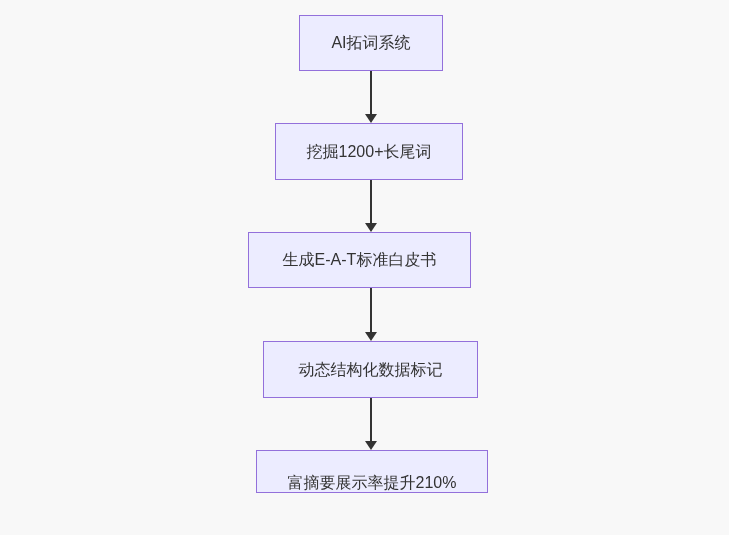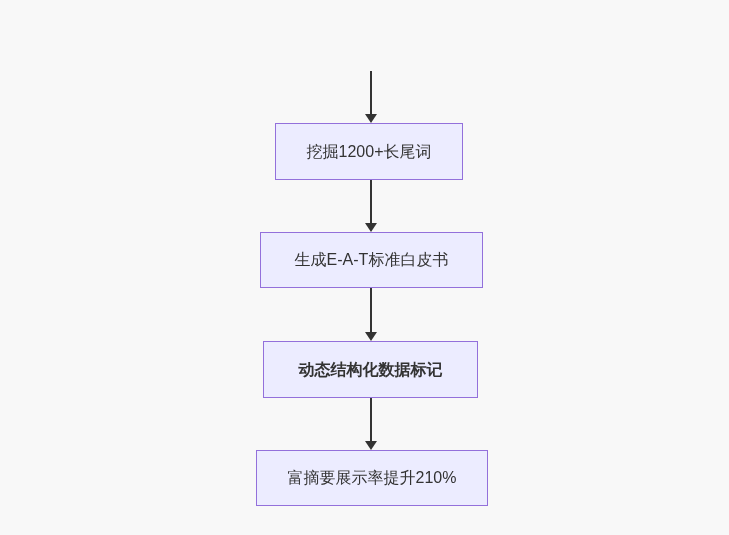--- a/index.html
+++ b/index.html
@@ -60,50 +60,53 @@
     border-left: 6px solid transparent;
     border-right: 6px solid transparent;
     border-top: 9px solid var(--arrow);
   }
 </style>
 </head>
 <body>
 
 <div class="canvas">
 
+  <div class="node" style="left:299px; top:15px; width:144px; height:56px;">
+    <span>AI拓词系统</span>
+  </div>
 
   <div class="arrow" style="left:371px; top:71px; height:52px;">
     <div class="arrow-line"></div>
     <div class="arrow-head"></div>
   </div>
 
   <div class="node" style="left:275px; top:123px; width:188px; height:57px;justify-content:center;">
     <span>挖掘1200+长尾词</span>
   </div>
 
   <div class="arrow" style="left:371px; top:180px; height:52px;">
     <div class="arrow-line"></div>
     <div class="arrow-head"></div>
   </div>
 
-  <div class="node" style="left:260px; top:232px; width:223px; height:56px;">
+  <div class="node" style="left:248px; top:232px; width:223px; height:56px;">
     <span>生成E-A-T标准白皮书</span>
   </div>
 
   <div class="arrow" style="left:371px; top:288px; height:53px;">
     <div class="arrow-line"></div>
     <div class="arrow-head"></div>
   </div>
 
-  <div class="node" style="left:263px; top:341px; width:215px; height:57px;font-weight:bold;">
+  <div class="node" style="left:263px; top:341px; width:215px; height:57px;">
     <span>动态结构化数据标记</span>
   </div>
 
   <div class="arrow" style="left:371px; top:398px; height:52px;">
     <div class="arrow-line"></div>
     <div class="arrow-head"></div>
   </div>
 
-  <div class="node" style="left:256px; top:450px; width:232px; height:56px;">
+  <div class="node" style="left:256px; top:450px; width:232px; height:43px;align-items:flex-end;">
     <span>富摘要展示率提升210%</span>
   </div>
 
 </div>
 
 </body></html>

